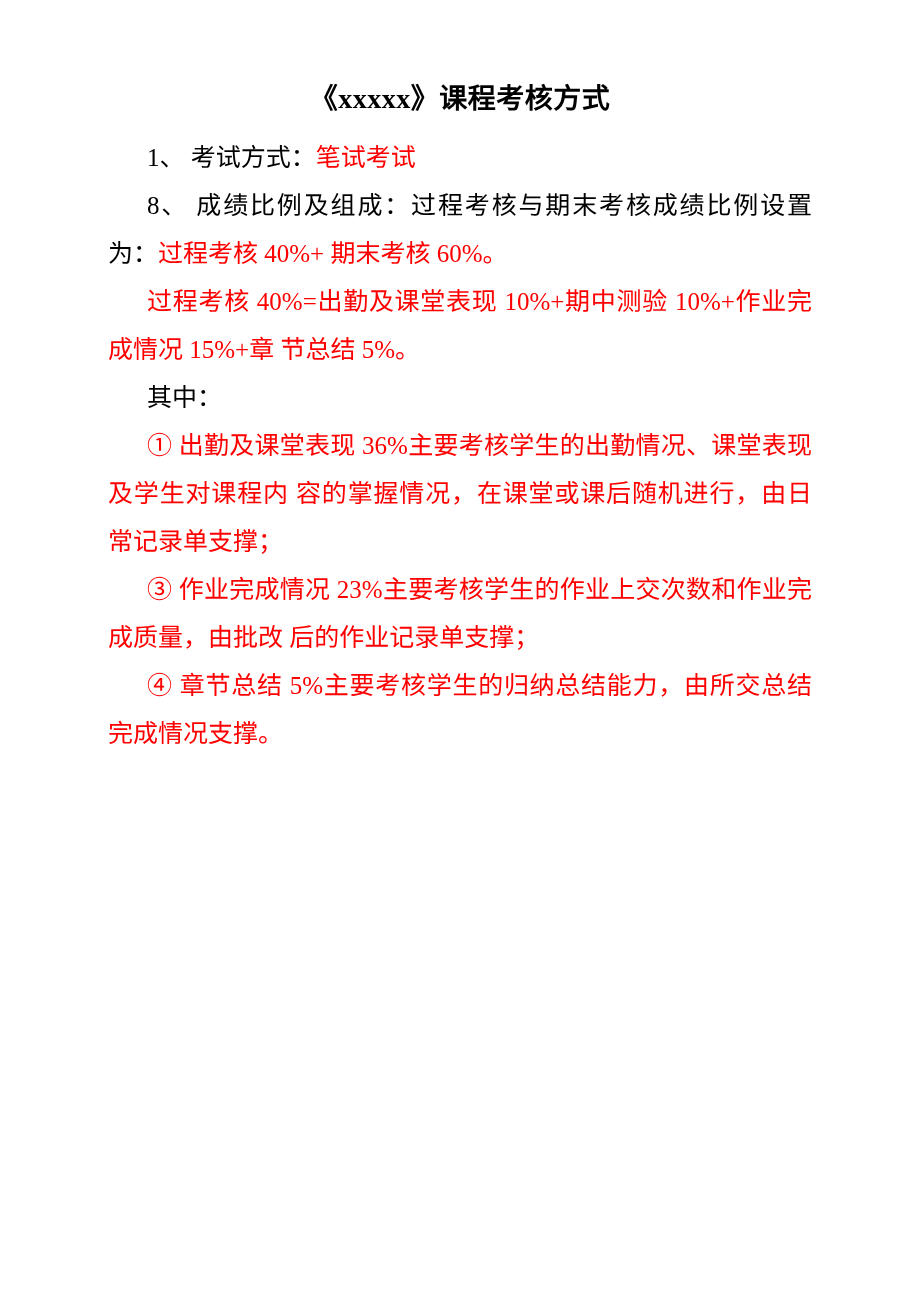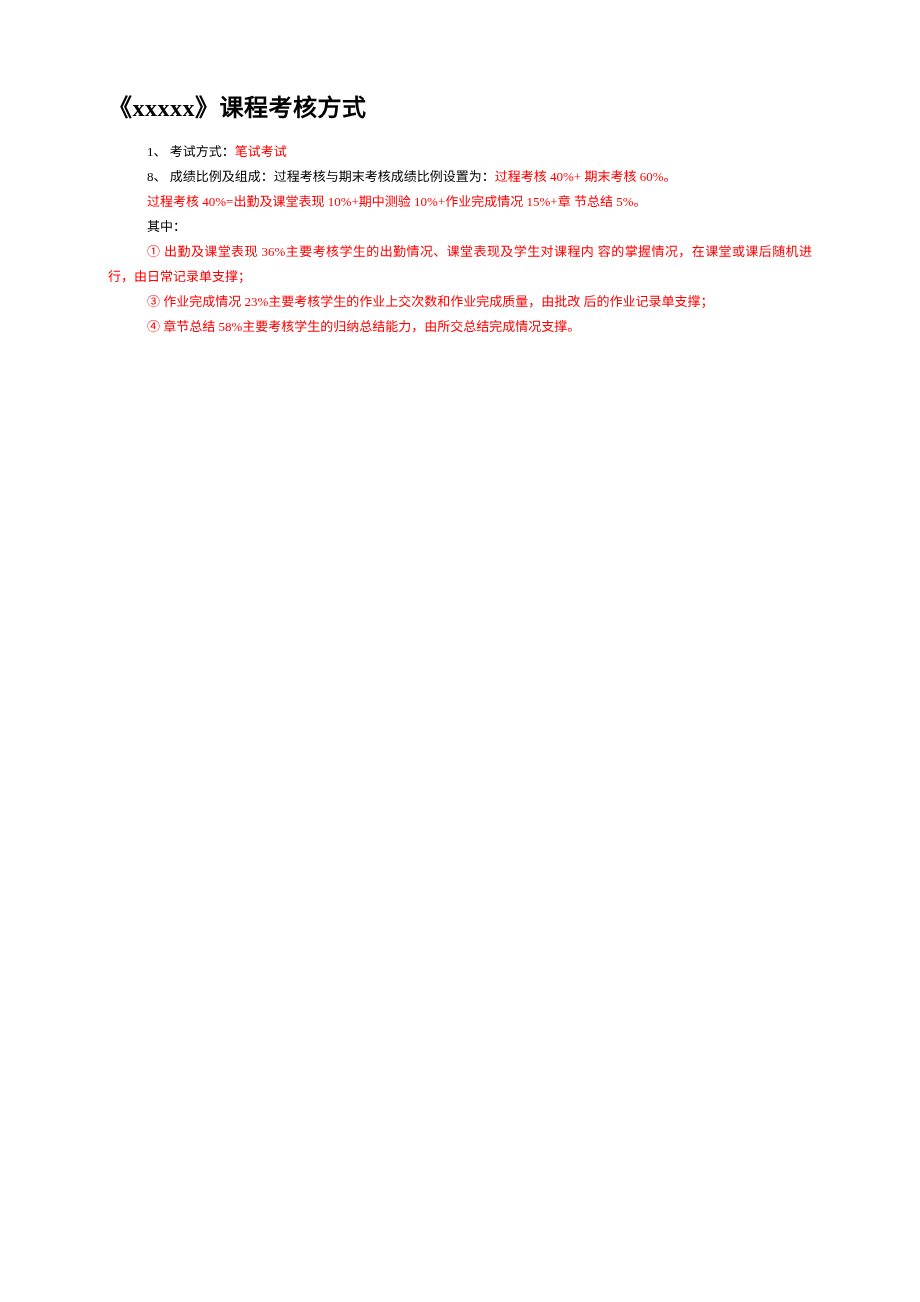--- a/index.html
+++ b/index.html
@@ -16,28 +16,29 @@
     overflow: hidden;
   }
   .page {
     box-sizing: border-box;
     width: 920px;
     height: 1302px;
     padding: 78px 108px 0 108px;
     background: #ffffff;
   }
   .doc-title {
-    font-size: 24px;
+    text-align: center;
+    font-size: 28px;
     font-weight: bold;
     letter-spacing: 0.5px;
-    margin: 12px 0 14px 0;
+    margin: 0 0 14px 0;
     line-height: 1.5;
   }
   .para {
-    font-size: 13px;
+    font-size: 25px;
     line-height: 1.92;
     margin: 0;
     text-align: justify;
     text-justify: inter-ideograph;
   }
   .indent {
     text-indent: 39px;
   }
   .red {
     color: #ff0000;
@@ -74,16 +75,16 @@
   <p class="para indent">
     <span class="red">① 出勤及课堂表现 36%主要考核学生的出勤情况、课堂表现及学生对课程内 容的掌握情况，在课堂或课后随机进行，由日常记录单支撑；</span>
   </p>
 
 
   <p class="para indent">
     <span class="red">③ 作业完成情况 23%主要考核学生的作业上交次数和作业完成质量，由批改 后的作业记录单支撑；</span>
   </p>
 
   <p class="para indent">
-    <span class="red">④ 章节总结 58%主要考核学生的归纳总结能力，由所交总结完成情况支撑。</span>
+    <span class="red">④ 章节总结 5%主要考核学生的归纳总结能力，由所交总结完成情况支撑。</span>
   </p>
 
 </div>
 
 </body></html>

